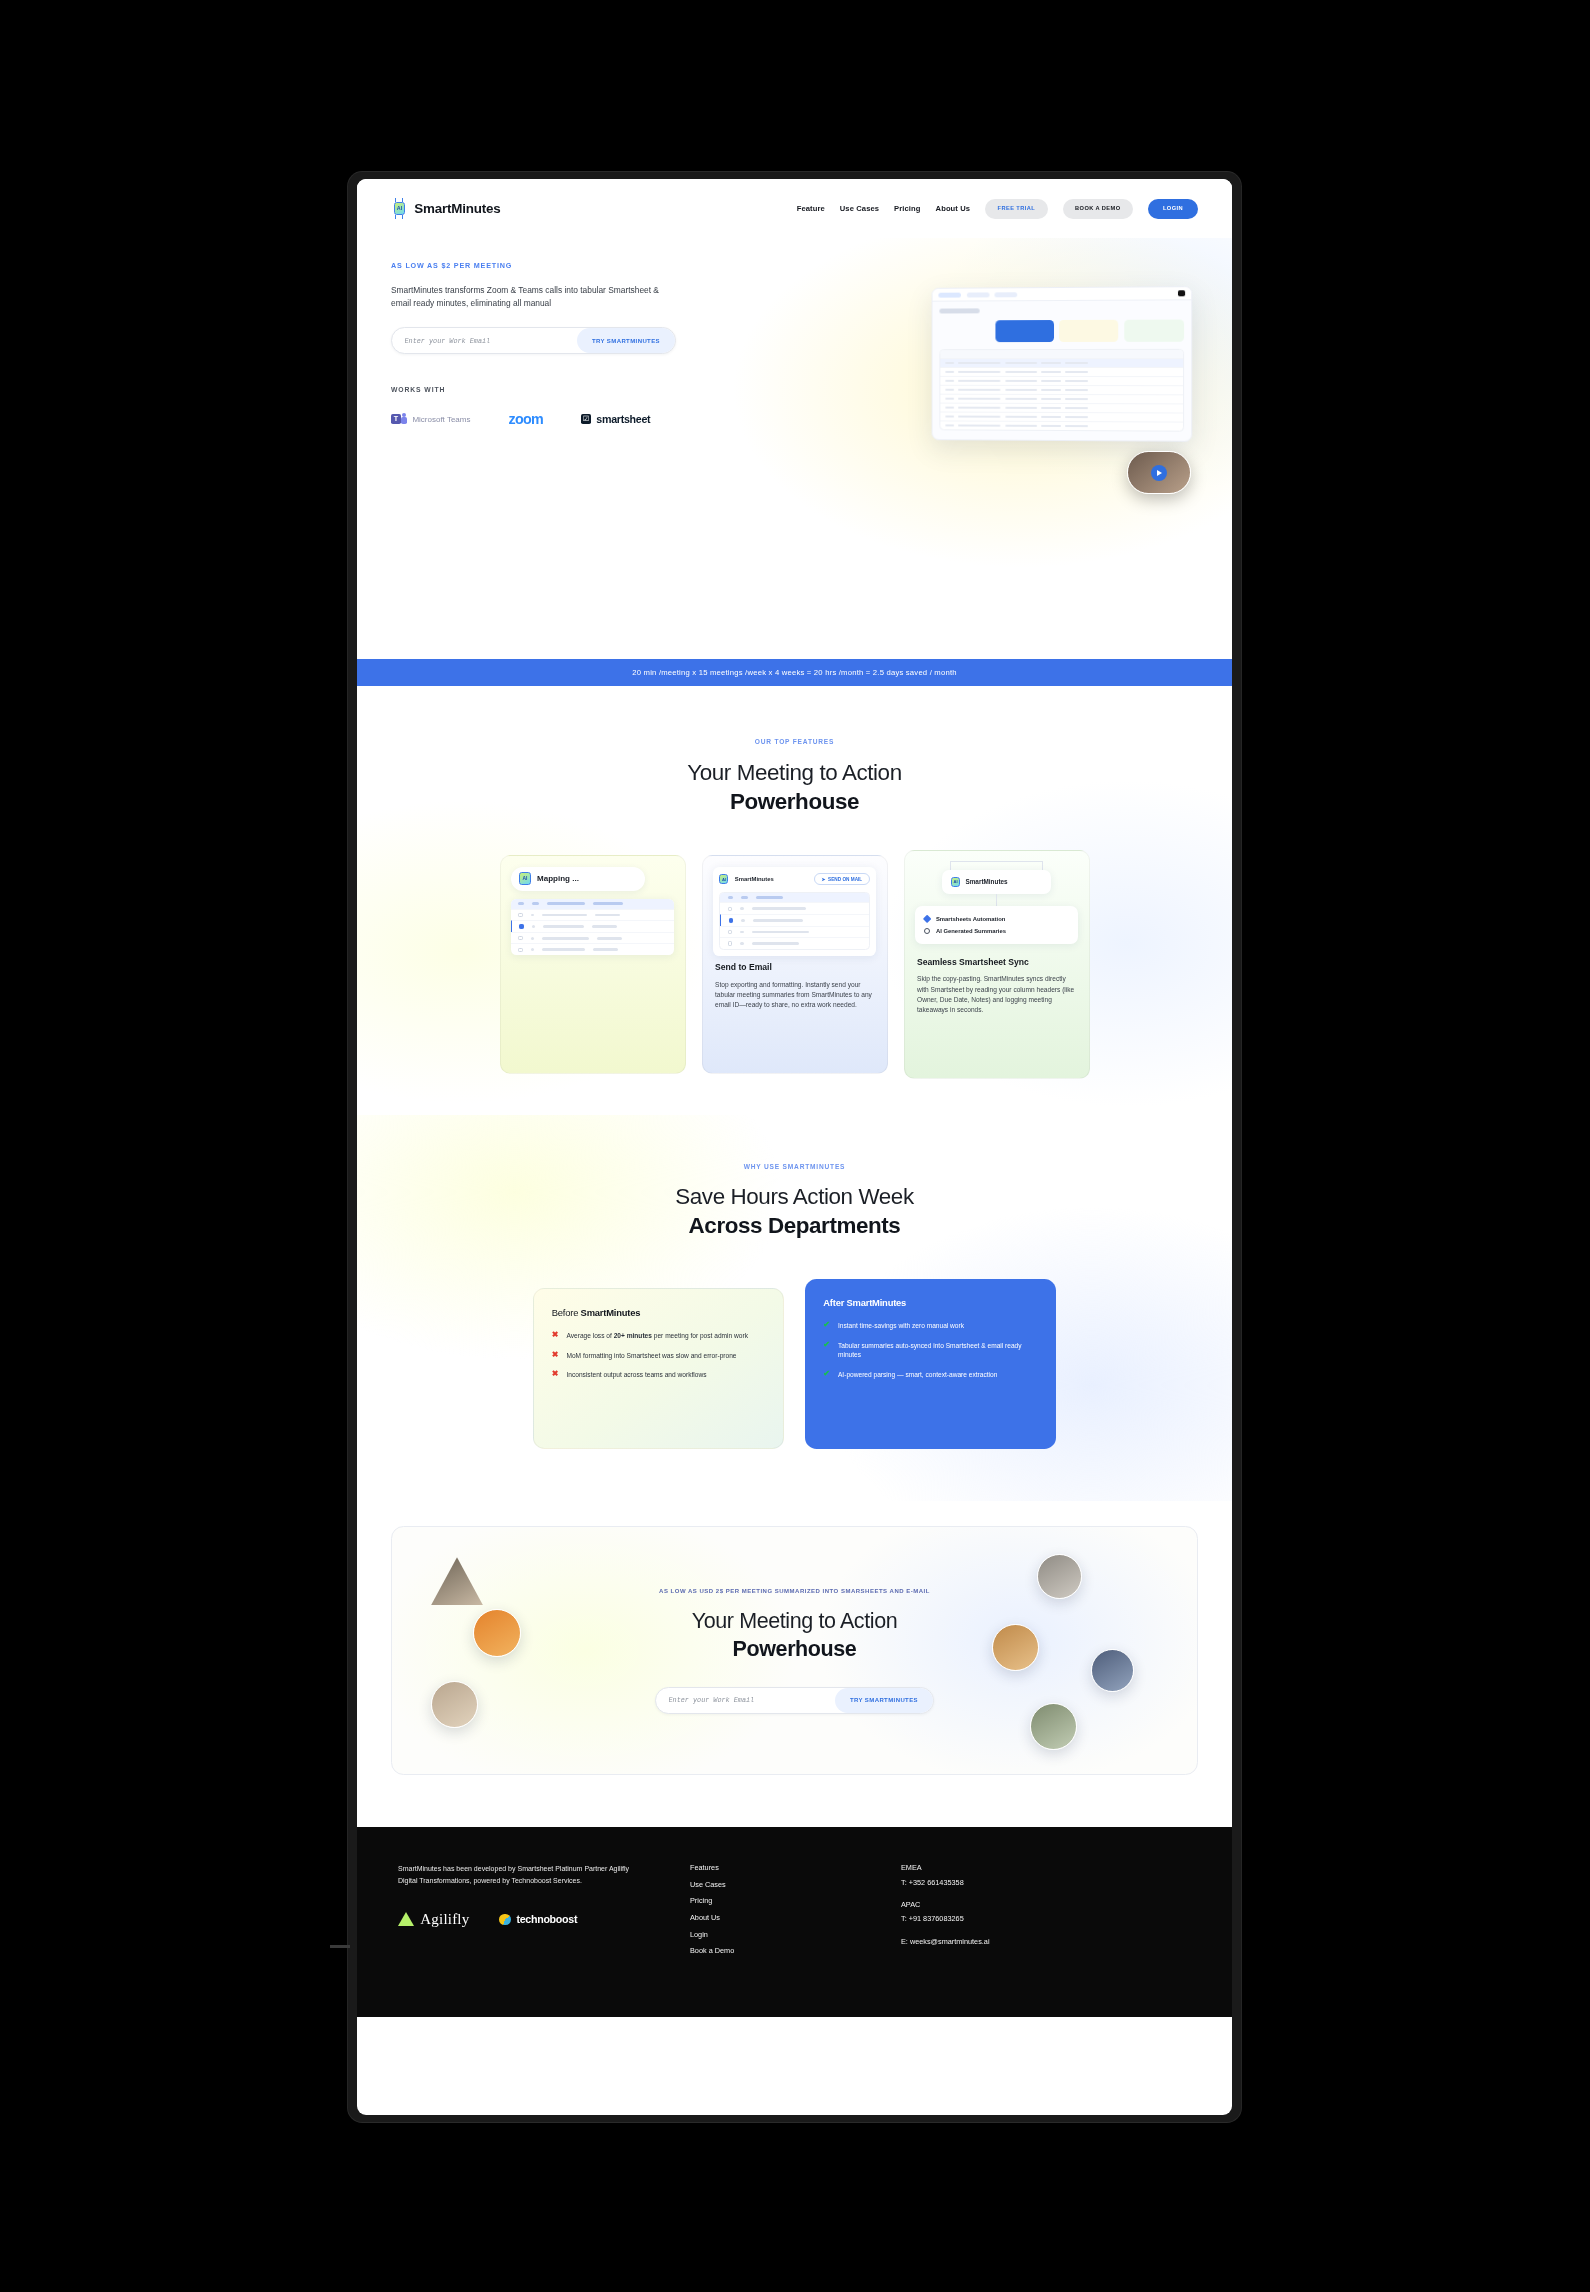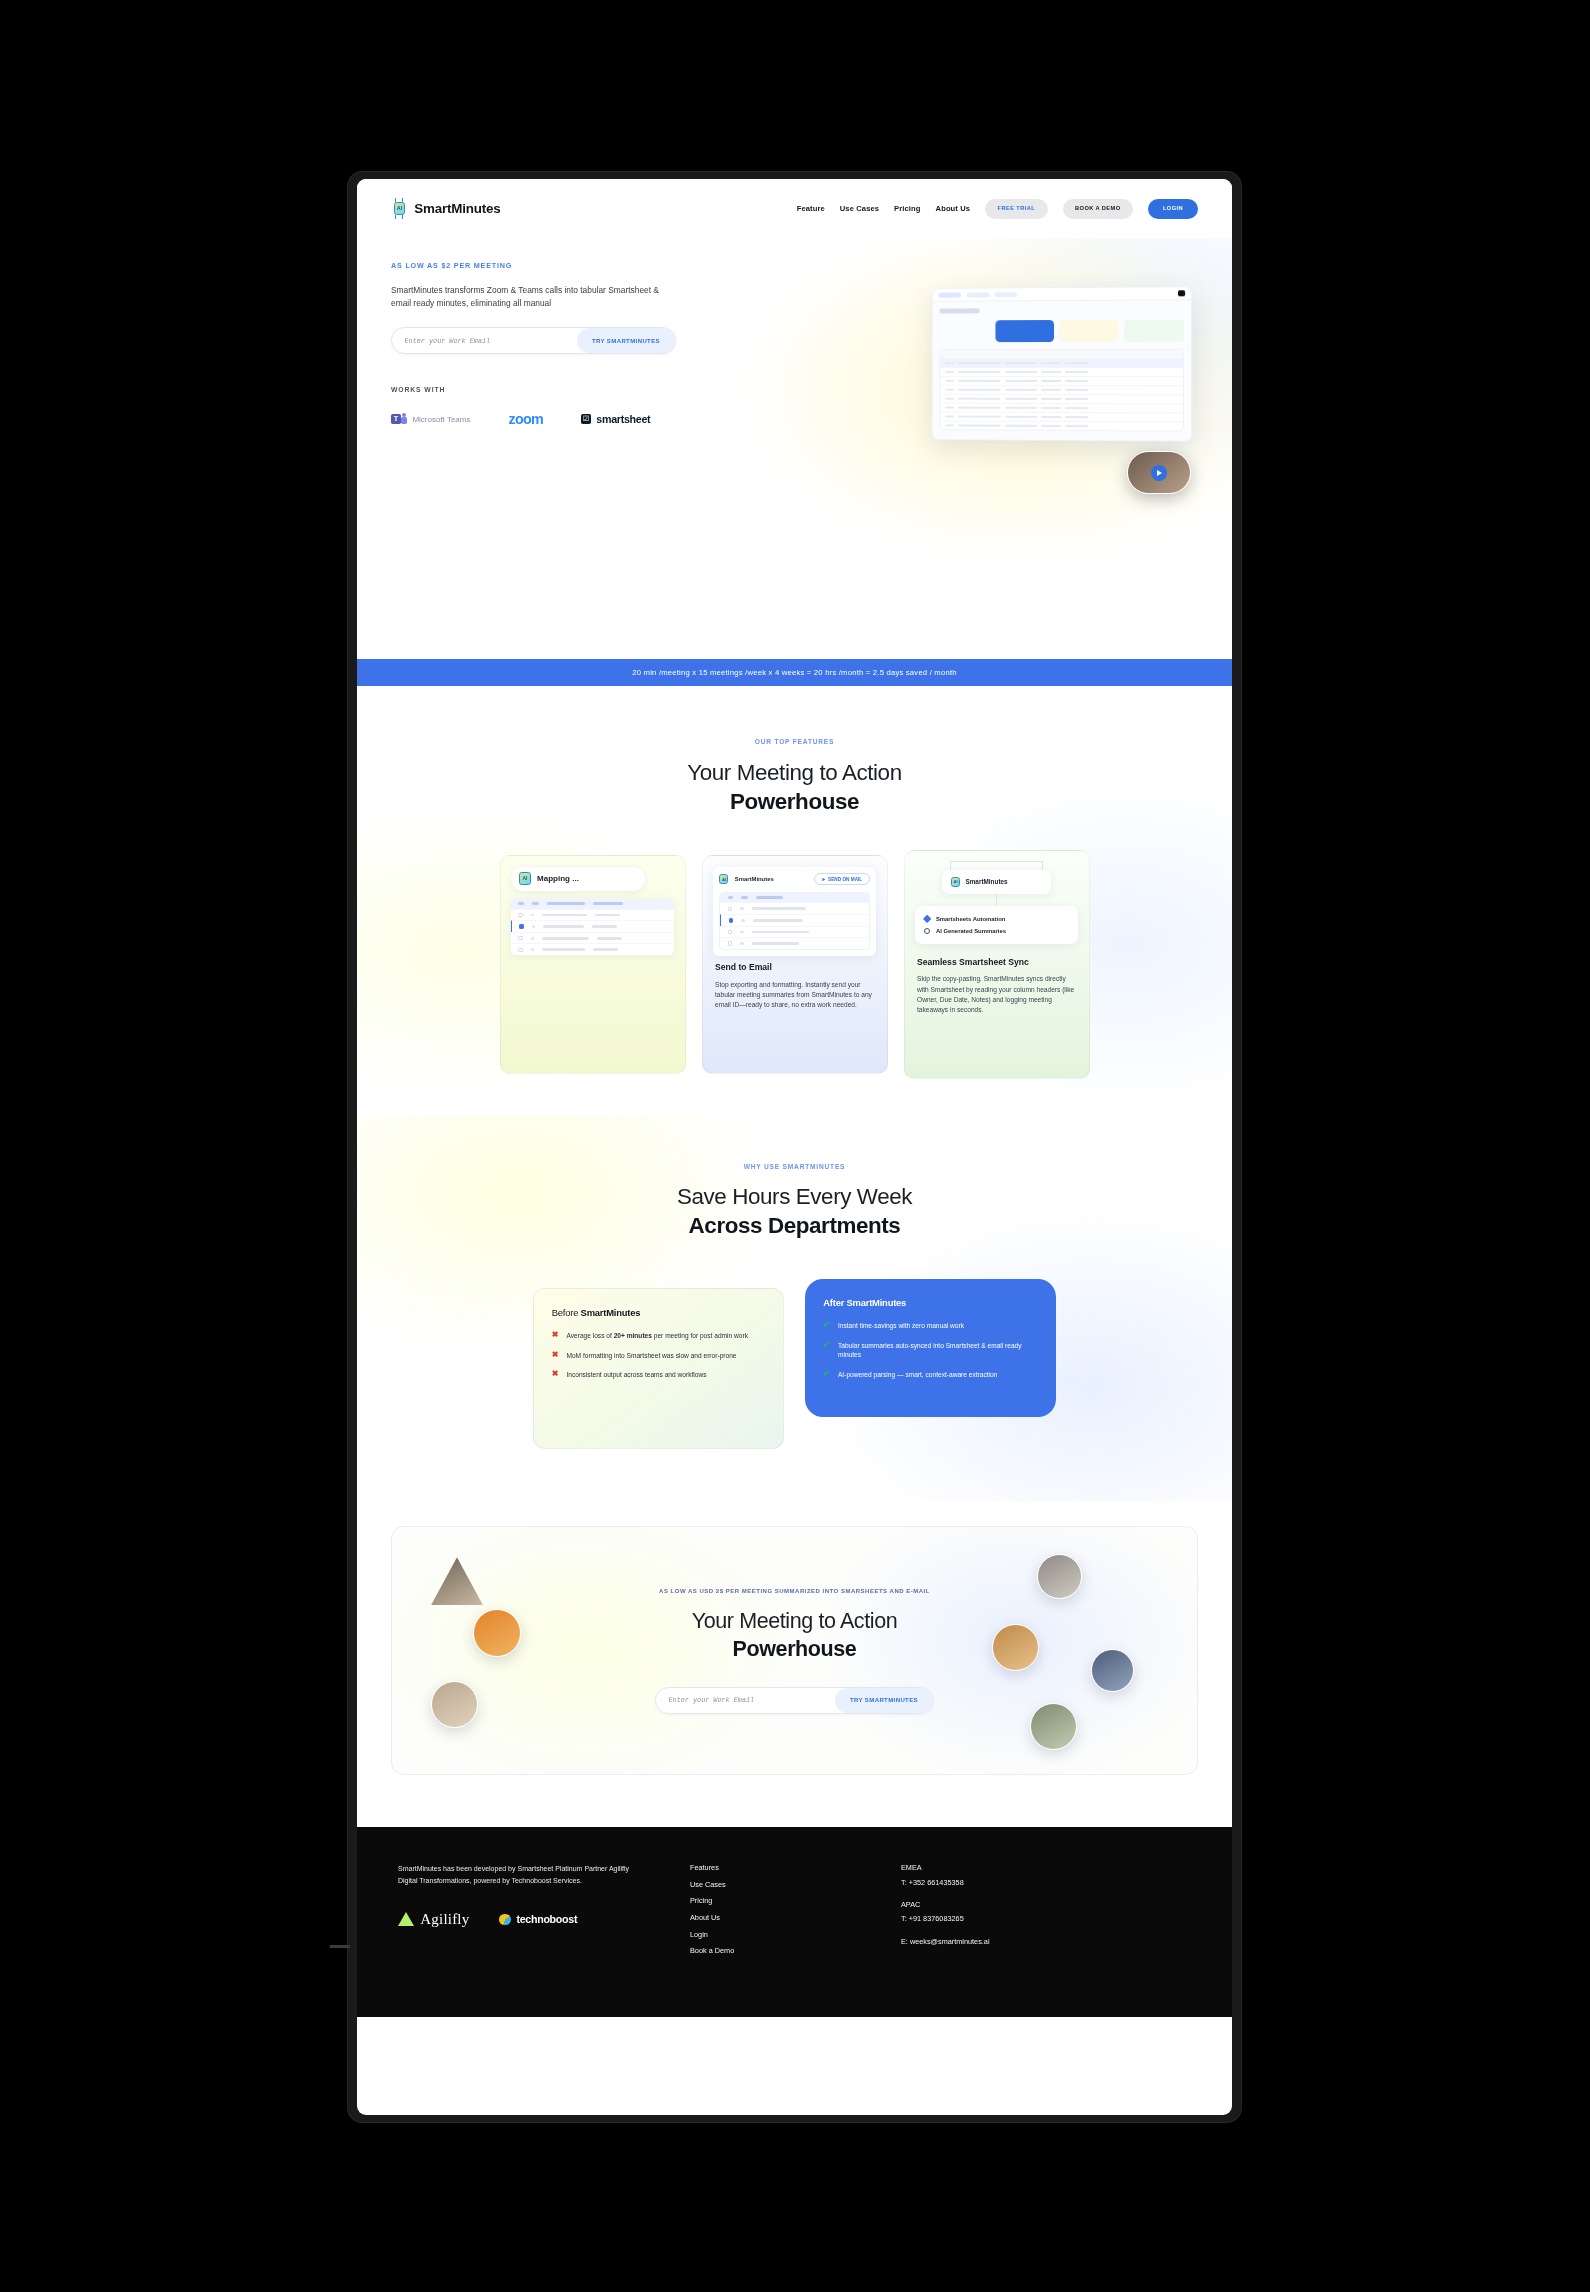--- a/index.html
+++ b/index.html
@@ -283,21 +283,21 @@
   }
   .compare { display:flex; justify-content:center; gap: 21.5px; margin-top: 39px; align-items:flex-start;}
   .cmp {
     width: 251px; border-radius: 11.6px; padding: 18px 18px 21.5px;
   }
   .cmp.before {
     background: linear-gradient(145deg,#fffde8 0%, #f3fae7 55%, #e9f5ef 100%);
     border: 0.9px solid rgba(0,0,0,0.05);
     margin-top: 9px; height: 161px;
   }
-  .cmp.after { background: #3d72e8; height: 138px; border-radius: 18px; }
+  .cmp.after { background: #3d72e8; height: 170px; }
   .cmp h3 { font-size: 9.4px; font-weight: 400; color:#12161d; letter-spacing:-0.2px; }
   .cmp.before h3 b { font-weight: 700; }
   .cmp.after h3 { color: #fff; font-weight: 700; }
   .cmp ul { list-style: none; margin-top: 12.5px; }
   .cmp li { display:flex; gap:8px; margin-bottom: 9.9px; font-size: 6.6px; line-height:1.5; }
   .cmp.before li { color:#2b313a; }
   .cmp.after li { color:#ffffff; }
   .cmp li b { font-weight: 700; }
   .ico-x { color:#e23b2e; font-size:8px; font-weight:900; line-height:1; flex:0 0 auto;}
   .ico-ck { color:#17c24a; font-size:8px; font-weight:900; line-height:1; flex:0 0 auto;}
@@ -612,21 +612,21 @@
             <p>Skip the copy-pasting. SmartMinutes syncs directly with Smartsheet by reading your column headers (like Owner, Due Date, Notes) and logging meeting takeaways in seconds.</p>
           </div>
         </article>
 
       </div>
     </section>
 
     <section class="why">
       <div class="sec-eyebrow">WHY USE SMARTMINUTES</div>
       <h2 class="sec-title">
-        <span>Save Hours Every Week</span>
+        <span>Save Hours Action Week</span>
         <b>Across Departments</b>
       </h2>
 
       <div class="compare">
         <div class="cmp before">
           <h3><span>Before </span><b>SmartMinutes</b></h3>
           <ul>
             <li>
               <span class="ico-x">✖</span>
               <span><span>Average loss of </span><b>20+ minutes</b><span> per meeting for post admin work</span></span>

